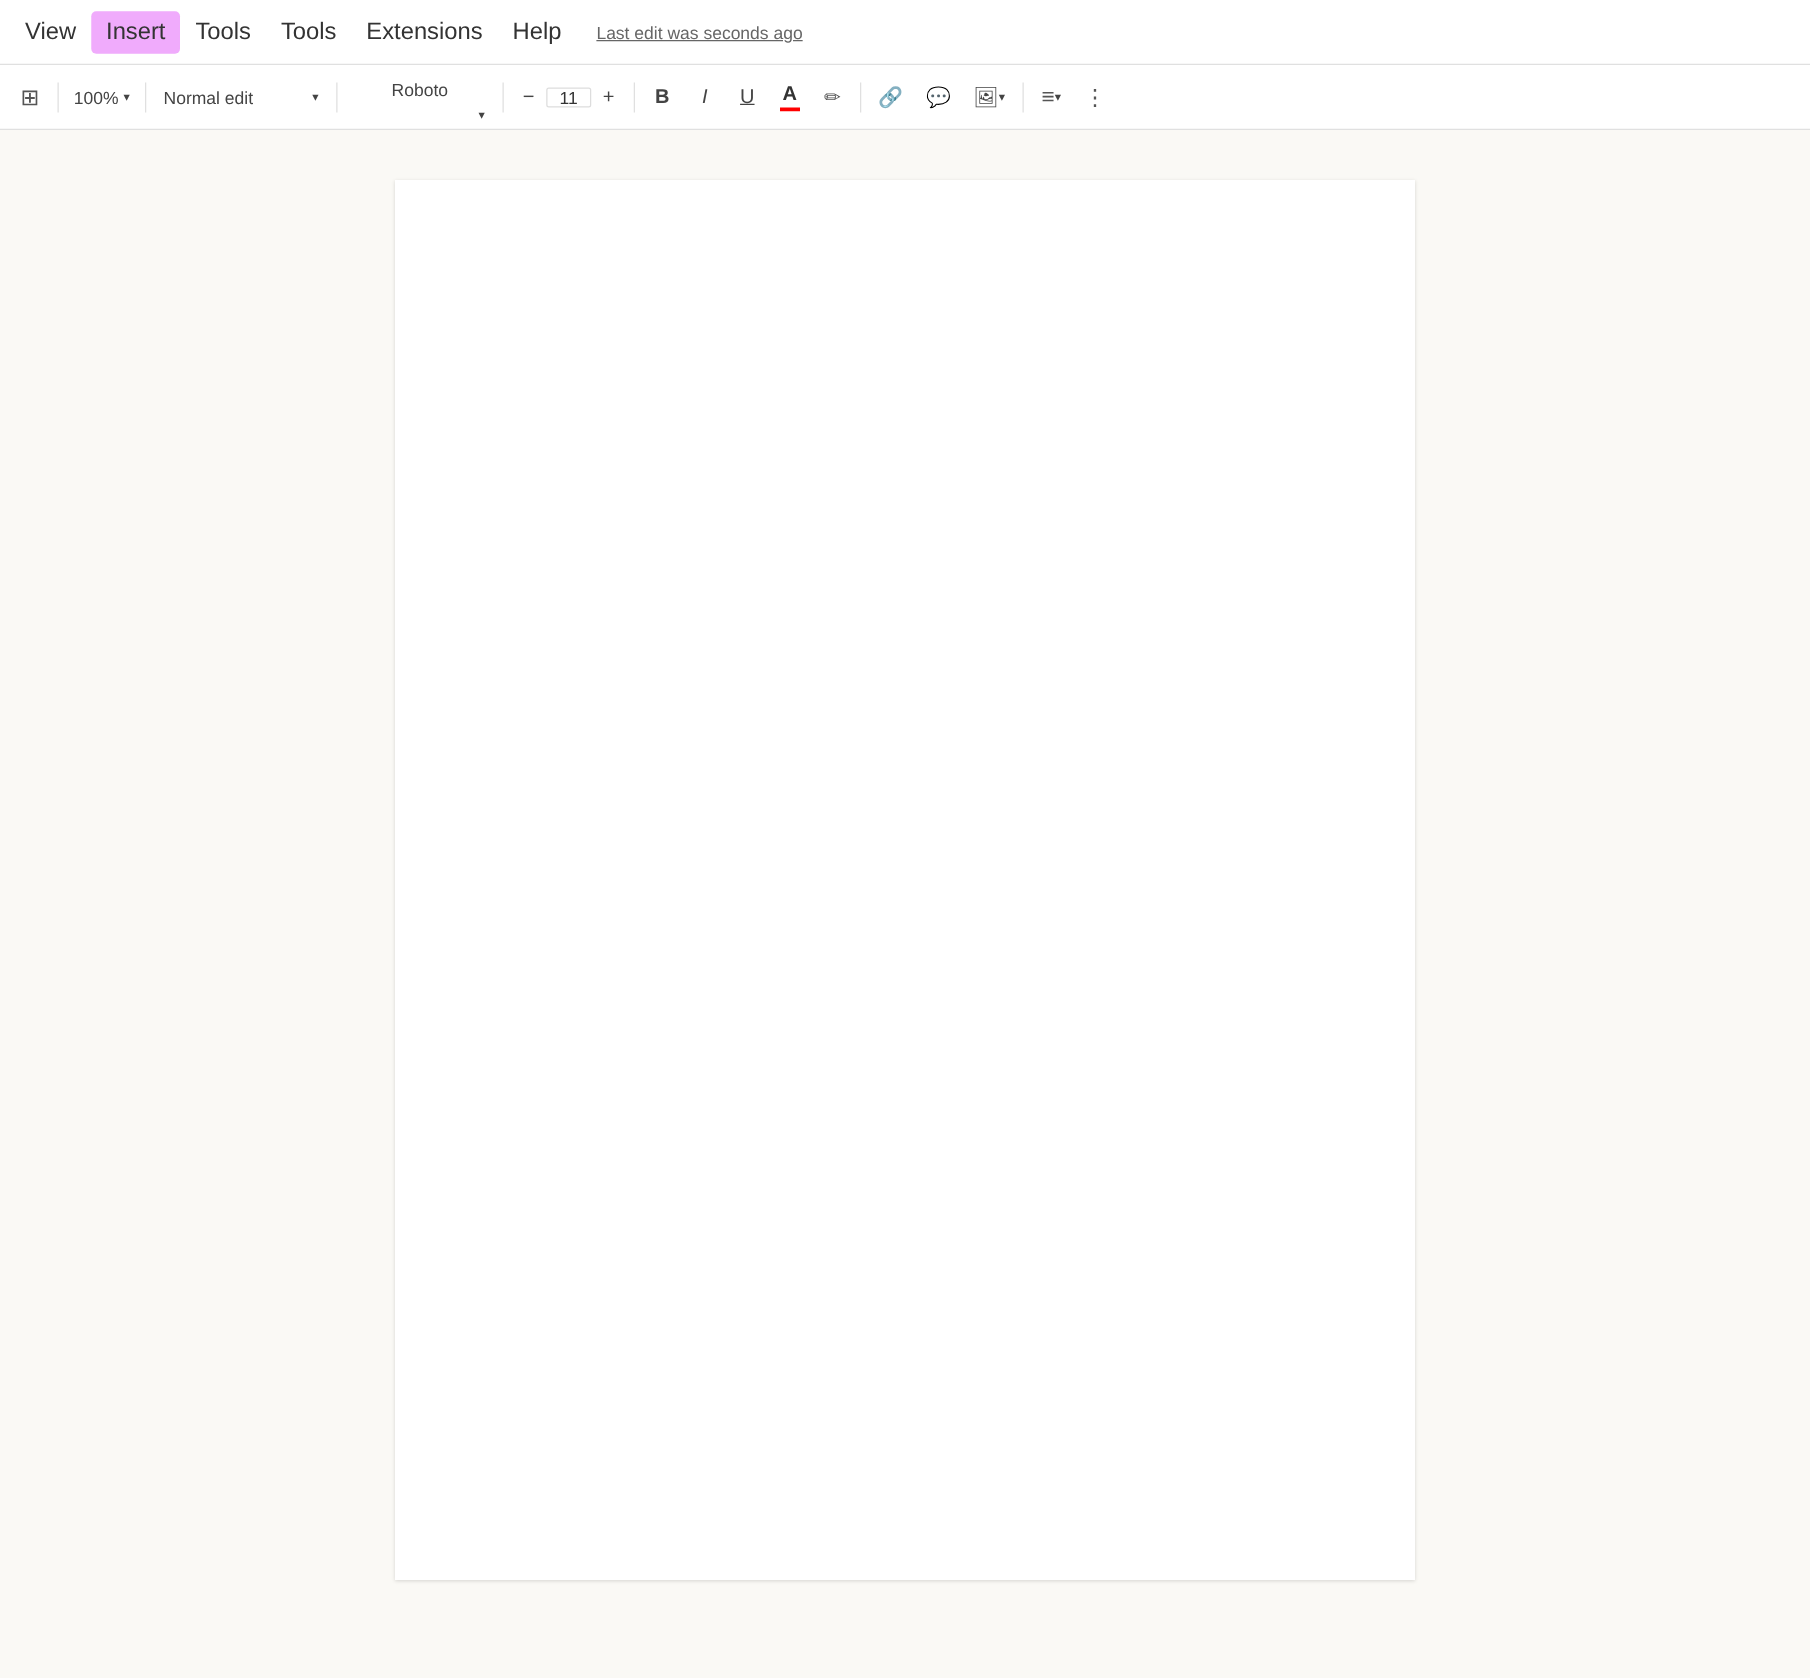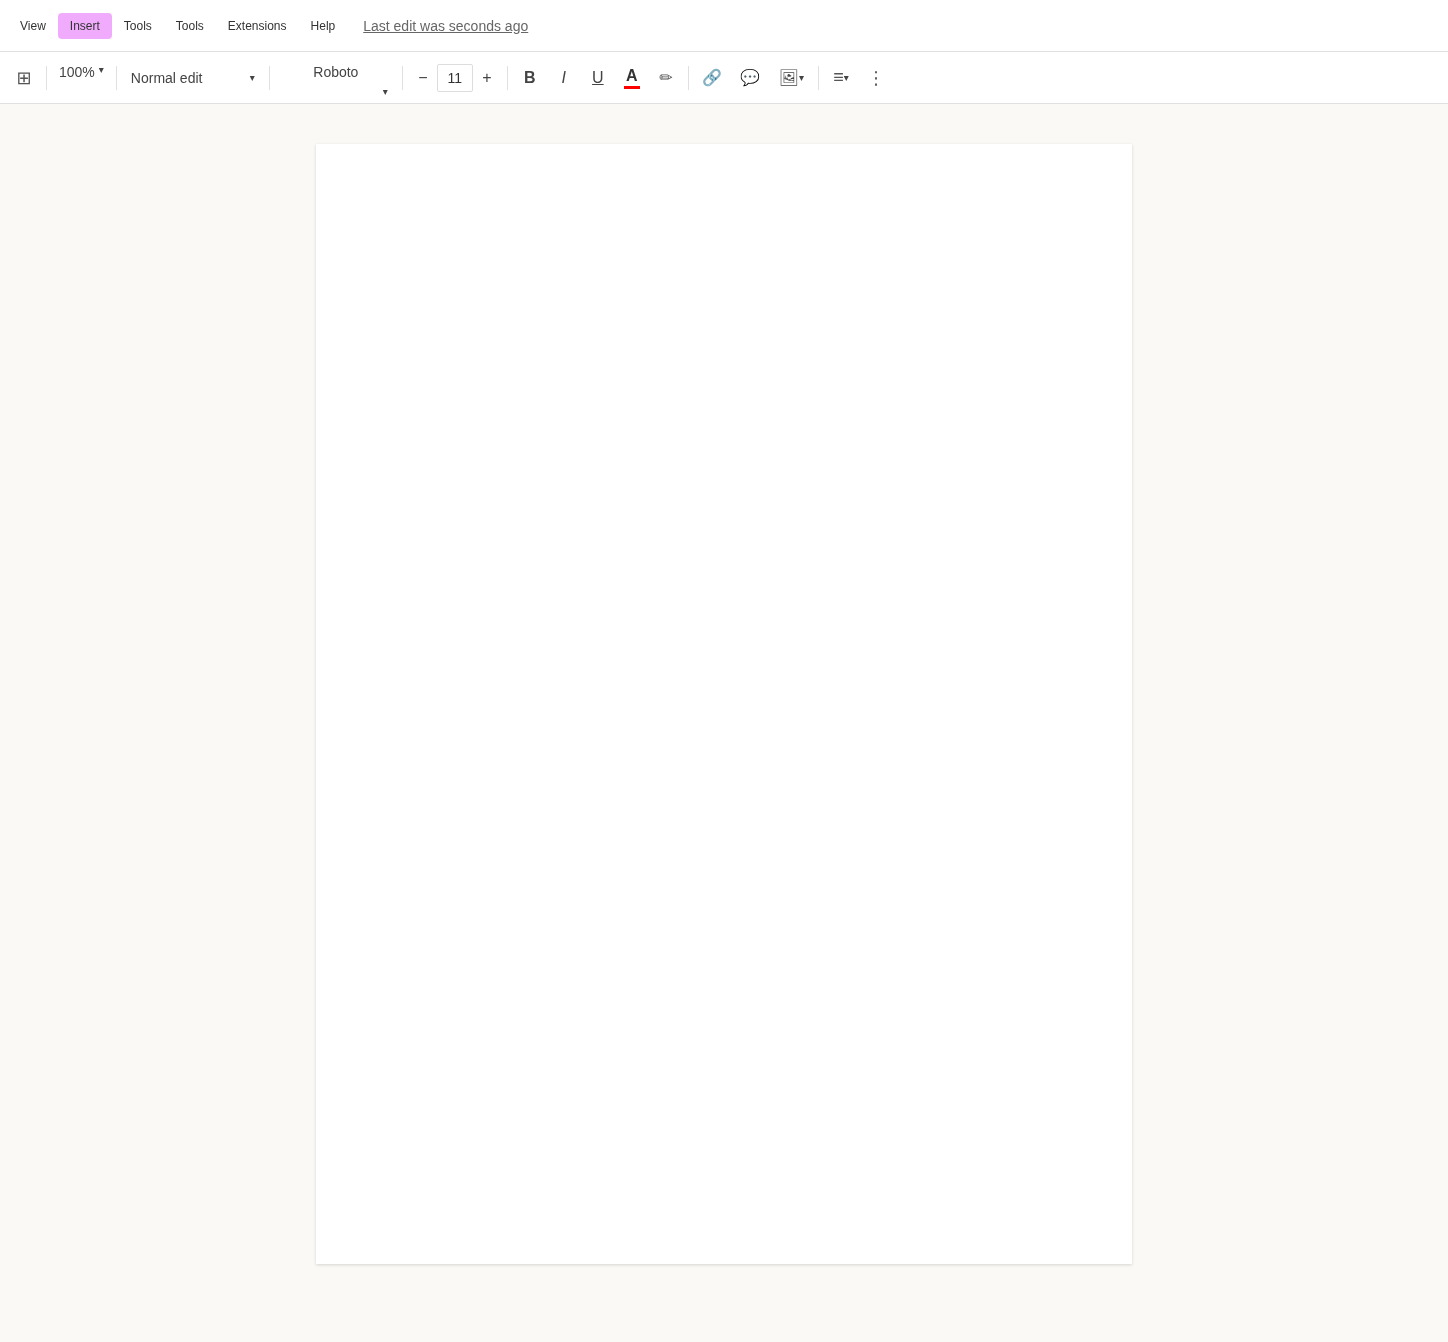--- a/index.html
+++ b/index.html
@@ -22,21 +22,21 @@
       align-items: center;
       background: #fff;
       height: 52px;
       padding: 0 8px;
       border-bottom: 1px solid #e0e0e0;
       gap: 0;
     }
 
     .menu-item {
       padding: 6px 12px;
-      font-size: 12px;
+      font-size: 19px;
       color: #333;
       cursor: pointer;
       border-radius: 4px;
       white-space: nowrap;
     }
 
     .menu-item.active {
       background: #f0abfc;
     }
 
@@ -77,20 +77,21 @@
 
     .toolbar-separator {
       width: 1px;
       height: 24px;
       background: #e0e0e0;
       margin: 0 4px;
     }
 
     .zoom-select {
       display: flex;
+      align-items: center;
       border: none;
       background: transparent;
       cursor: pointer;
       padding: 4px 6px;
       border-radius: 4px;
       font-size: 14px;
       color: #444;
       gap: 4px;
       height: 36px;
     }
@@ -141,21 +142,21 @@
       border: none;
       background: transparent;
       cursor: pointer;
       border-radius: 4px;
       font-size: 16px;
       color: #444;
     }
 
     .font-size-input {
       width: 36px;
-      height: 28px;
+      height: 16px;
       border: 1px solid #ddd;
       border-radius: 2px;
       text-align: center;
       font-size: 14px;
       color: #333;
       background: #fff;
     }
 
     .bold-btn {
       font-weight: bold;

